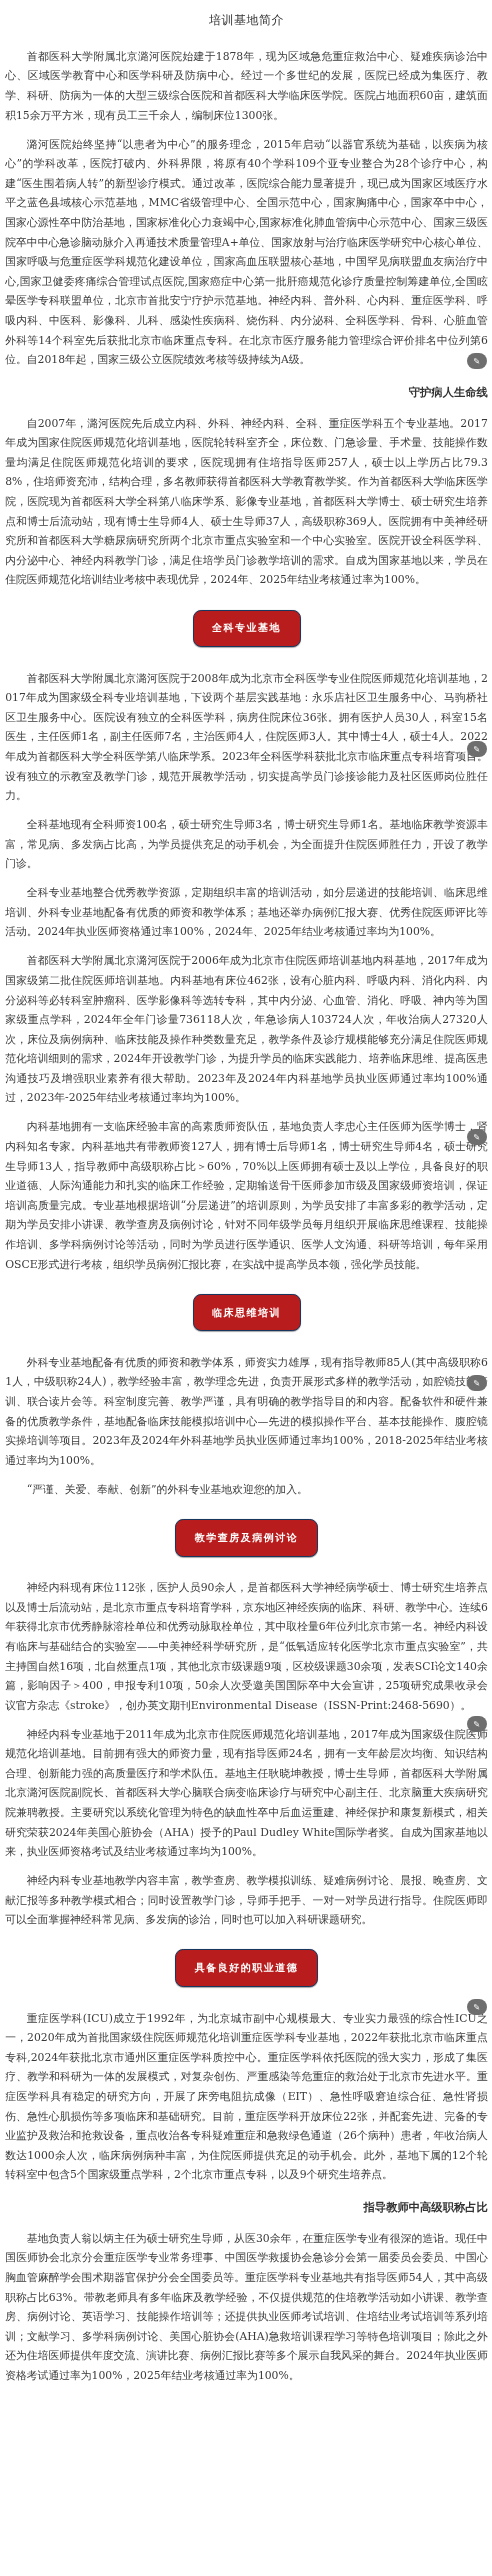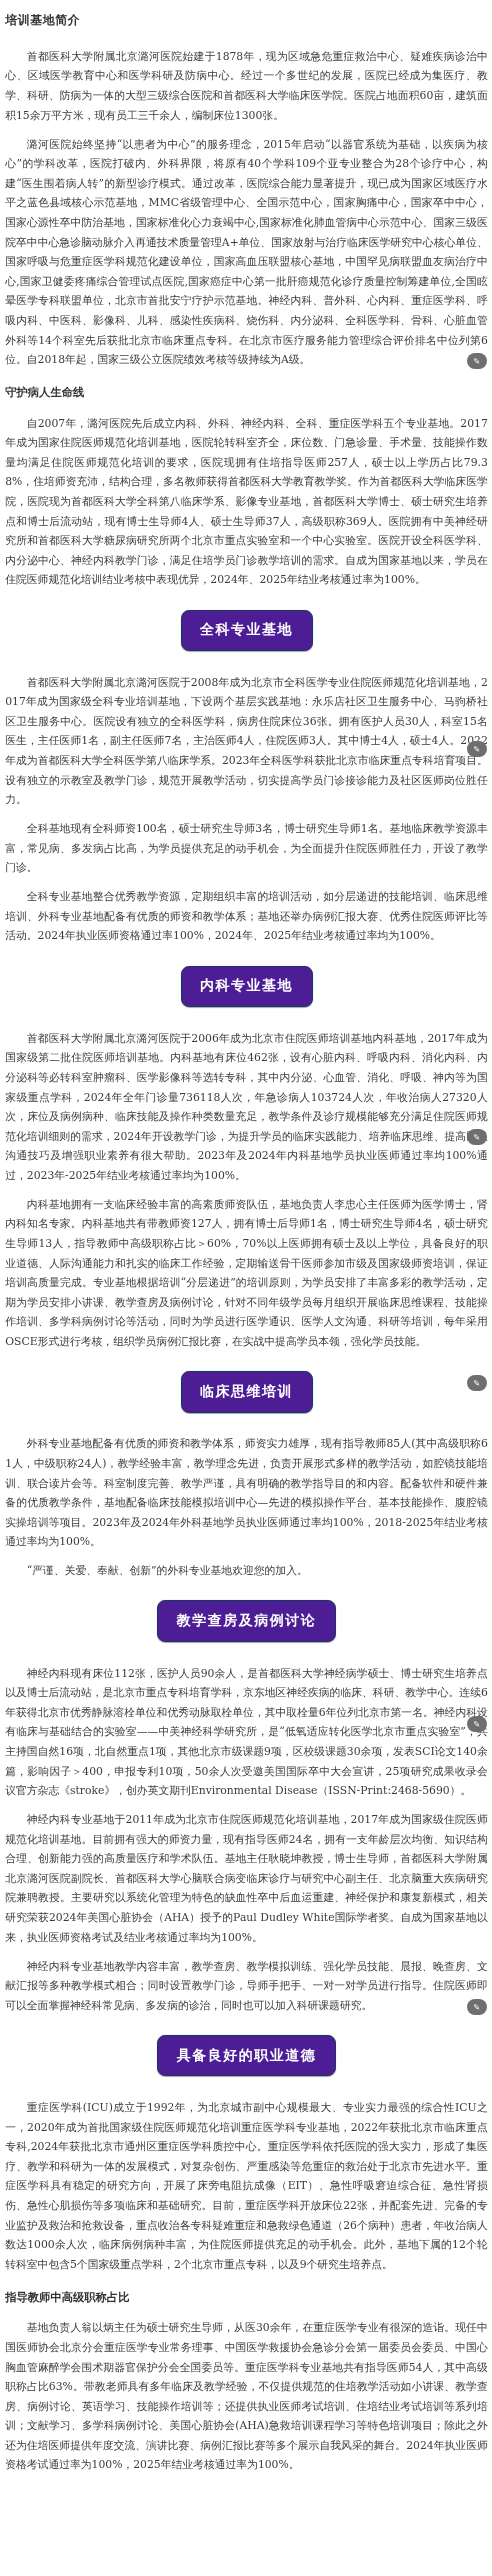--- a/index.html
+++ b/index.html
@@ -3,35 +3,35 @@
 <meta charset="utf-8">
 <style>
   html,body{margin:0;padding:0;background:#ffffff;}
   body{
     width:493px;min-height:3374px;position:relative;
     font-family:"DejaVu Serif","Liberation Serif",serif;
     color:#3a3a3a;
   }
   #doc{padding:10.3px 5.2px 31px 5.2px;}
   .doc-title{
-    text-align:left;font-size:12px;font-weight:bold;color:#333;
+    text-align:center;font-size:12px;font-weight:normal;color:#333;
     margin:2.1px 0 17.5px 0;letter-spacing:0.5px;
   }
   .para{
     font-size:10.8px;line-height:19.6px;text-align:justify;
     text-indent:2em;margin:0 0 9.3px 0;word-break:break-all;
   }
   .heading{
-    font-size:11.3px;font-weight:bold;text-align:left;
+    font-size:11.3px;font-weight:bold;text-align:right;
     margin:15.5px 0 13.4px 0;color:#333;text-indent:0;
   }
   .btn-wrap{text-align:center;margin:19.6px 0 21.6px 0;}
   .base-btn{
-    display:inline-block;background:#4c1d95;border:1.5px solid #17375e;
-    border-radius:8.2px;color:#ffffff;font-weight:bold;font-size:14px;
+    display:inline-block;background:#b91c1c;border:1.5px solid #17375e;
+    border-radius:8.2px;color:#ffffff;font-weight:bold;font-size:10px;
     padding:10.8px 18.5px;letter-spacing:1.5px;min-width:67px;
     box-shadow:0 0.5px 1px rgba(0,0,0,0.35);cursor:pointer;
     font-family:Liberation Mono, monospace;
   }
   .float-icon{
     position:absolute;right:6.2px;width:19.6px;height:15.5px;border-radius:8.2px;
     background:#6e6e6e;color:#ffffff;display:flex;align-items:center;
     justify-content:center;font-size:8.2px;line-height:1;cursor:pointer;
     font-family:"DejaVu Sans","Liberation Sans",sans-serif;
   }
@@ -43,30 +43,29 @@
   <div class="doc-title">培训基地简介</div>
   <div id="doc-body">
       <div class="para">首都医科大学附属北京潞河医院始建于1878年，现为区域急危重症救治中心、疑难疾病诊治中心、区域医学教育中心和医学科研及防病中心。经过一个多世纪的发展，医院已经成为集医疗、教学、科研、防病为一体的大型三级综合医院和首都医科大学临床医学院。医院占地面积60亩，建筑面积15余万平方米，现有员工三千余人，编制床位1300张。</div>
       <div class="para">潞河医院始终坚持“以患者为中心”的服务理念，2015年启动“以器官系统为基础，以疾病为核心”的学科改革，医院打破内、外科界限，将原有40个学科109个亚专业整合为28个诊疗中心，构建“医生围着病人转”的新型诊疗模式。通过改革，医院综合能力显著提升，现已成为国家区域医疗水平之蓝色县域核心示范基地，MMC省级管理中心、全国示范中心，国家胸痛中心，国家卒中中心，国家心源性卒中防治基地，国家标准化心力衰竭中心,国家标准化肺血管病中心示范中心、国家三级医院卒中中心急诊脑动脉介入再通技术质量管理A+单位、国家放射与治疗临床医学研究中心核心单位、国家呼吸与危重症医学科规范化建设单位，国家高血压联盟核心基地，中国罕见病联盟血友病治疗中心,国家卫健委疼痛综合管理试点医院,国家癌症中心第一批肝癌规范化诊疗质量控制筹建单位,全国眩晕医学专科联盟单位，北京市首批安宁疗护示范基地。神经内科、普外科、心内科、重症医学科、呼吸内科、中医科、影像科、儿科、感染性疾病科、烧伤科、内分泌科、全科医学科、骨科、心脏血管外科等14个科室先后获批北京市临床重点专科。在北京市医疗服务能力管理综合评价排名中位列第6位。自2018年起，国家三级公立医院绩效考核等级持续为A级。</div>
       <div class="heading">守护病人生命线</div>
       <div class="para">自2007年，潞河医院先后成立内科、外科、神经内科、全科、重症医学科五个专业基地。2017年成为国家住院医师规范化培训基地，医院轮转科室齐全，床位数、门急诊量、手术量、技能操作数量均满足住院医师规范化培训的要求，医院现拥有住培指导医师257人，硕士以上学历占比79.38%，住培师资充沛，结构合理，多名教师获得首都医科大学教育教学奖。作为首都医科大学临床医学院，医院现为首都医科大学全科第八临床学系、影像专业基地，首都医科大学博士、硕士研究生培养点和博士后流动站，现有博士生导师4人、硕士生导师37人，高级职称369人。医院拥有中美神经研究所和首都医科大学糖尿病研究所两个北京市重点实验室和一个中心实验室。医院开设全科医学科、内分泌中心、神经内科教学门诊，满足住培学员门诊教学培训的需求。自成为国家基地以来，学员在住院医师规范化培训结业考核中表现优异，2024年、2025年结业考核通过率为100%。</div>
       <div class="btn-wrap"><div class="base-btn">全科专业基地</div></div>
       <div class="para">首都医科大学附属北京潞河医院于2008年成为北京市全科医学专业住院医师规范化培训基地，2017年成为国家级全科专业培训基地，下设两个基层实践基地：永乐店社区卫生服务中心、马驹桥社区卫生服务中心。医院设有独立的全科医学科，病房住院床位36张。拥有医护人员30人，科室15名医生，主任医师1名，副主任医师7名，主治医师4人，住院医师3人。其中博士4人，硕士4人。2022年成为首都医科大学全科医学第八临床学系。2023年全科医学科获批北京市临床重点专科培育项目。设有独立的示教室及教学门诊，规范开展教学活动，切实提高学员门诊接诊能力及社区医师岗位胜任力。</div>
       <div class="para">全科基地现有全科师资100名，硕士研究生导师3名，博士研究生导师1名。基地临床教学资源丰富，常见病、多发病占比高，为学员提供充足的动手机会，为全面提升住院医师胜任力，开设了教学门诊。</div>
       <div class="para">全科专业基地整合优秀教学资源，定期组织丰富的培训活动，如分层递进的技能培训、临床思维培训、外科专业基地配备有优质的师资和教学体系；基地还举办病例汇报大赛、优秀住院医师评比等活动。2024年执业医师资格通过率100%，2024年、2025年结业考核通过率均为100%。</div>
-      <div class="btn-wrap"><div class="base-btn">内科专业基地</div></div>
       <div class="para">首都医科大学附属北京潞河医院于2006年成为北京市住院医师培训基地内科基地，2017年成为国家级第二批住院医师培训基地。内科基地有床位462张，设有心脏内科、呼吸内科、消化内科、内分泌科等必转科室肿瘤科、医学影像科等选转专科，其中内分泌、心血管、消化、呼吸、神内等为国家级重点学科，2024年全年门诊量736118人次，年急诊病人103724人次，年收治病人27320人次，床位及病例病种、临床技能及操作种类数量充足，教学条件及诊疗规模能够充分满足住院医师规范化培训细则的需求，2024年开设教学门诊，为提升学员的临床实践能力、培养临床思维、提高医患沟通技巧及增强职业素养有很大帮助。2023年及2024年内科基地学员执业医师通过率均100%通过，2023年-2025年结业考核通过率均为100%。</div>
       <div class="para">内科基地拥有一支临床经验丰富的高素质师资队伍，基地负责人李忠心主任医师为医学博士，肾内科知名专家。内科基地共有带教师资127人，拥有博士后导师1名，博士研究生导师4名，硕士研究生导师13人，指导教师中高级职称占比＞60%，70%以上医师拥有硕士及以上学位，具备良好的职业道德、人际沟通能力和扎实的临床工作经验，定期输送骨干医师参加市级及国家级师资培训，保证培训高质量完成。专业基地根据培训“分层递进”的培训原则，为学员安排了丰富多彩的教学活动，定期为学员安排小讲课、教学查房及病例讨论，针对不同年级学员每月组织开展临床思维课程、技能操作培训、多学科病例讨论等活动，同时为学员进行医学通识、医学人文沟通、科研等培训，每年采用OSCE形式进行考核，组织学员病例汇报比赛，在实战中提高学员本领，强化学员技能。</div>
       <div class="btn-wrap"><div class="base-btn">临床思维培训</div></div>
       <div class="para">外科专业基地配备有优质的师资和教学体系，师资实力雄厚，现有指导教师85人(其中高级职称61人，中级职称24人)，教学经验丰富，教学理念先进，负责开展形式多样的教学活动，如腔镜技能培训、联合读片会等。科室制度完善、教学严谨，具有明确的教学指导目的和内容。配备软件和硬件兼备的优质教学条件，基地配备临床技能模拟培训中心—先进的模拟操作平台、基本技能操作、腹腔镜实操培训等项目。2023年及2024年外科基地学员执业医师通过率均100%，2018-2025年结业考核通过率均为100%。</div>
       <div class="para">“严谨、关爱、奉献、创新”的外科专业基地欢迎您的加入。</div>
       <div class="btn-wrap"><div class="base-btn">教学查房及病例讨论</div></div>
       <div class="para">神经内科现有床位112张，医护人员90余人，是首都医科大学神经病学硕士、博士研究生培养点以及博士后流动站，是北京市重点专科培育学科，京东地区神经疾病的临床、科研、教学中心。连续6年获得北京市优秀静脉溶栓单位和优秀动脉取栓单位，其中取栓量6年位列北京市第一名。神经内科设有临床与基础结合的实验室——中美神经科学研究所，是“低氧适应转化医学北京市重点实验室”，共主持国自然16项，北自然重点1项，其他北京市级课题9项，区校级课题30余项，发表SCI论文140余篇，影响因子＞400，申报专利10项，50余人次受邀美国国际卒中大会宣讲，25项研究成果收录会议官方杂志《stroke》，创办英文期刊Environmental Disease（ISSN-Print:2468-5690）。</div>
       <div class="para">神经内科专业基地于2011年成为北京市住院医师规范化培训基地，2017年成为国家级住院医师规范化培训基地。目前拥有强大的师资力量，现有指导医师24名，拥有一支年龄层次均衡、知识结构合理、创新能力强的高质量医疗和学术队伍。基地主任耿晓坤教授，博士生导师，首都医科大学附属北京潞河医院副院长、首都医科大学心脑联合病变临床诊疗与研究中心副主任、北京脑重大疾病研究院兼聘教授。主要研究以系统化管理为特色的缺血性卒中后血运重建、神经保护和康复新模式，相关研究荣获2024年美国心脏协会（AHA）授予的Paul Dudley White国际学者奖。自成为国家基地以来，执业医师资格考试及结业考核通过率均为100%。</div>
-      <div class="para">神经内科专业基地教学内容丰富，教学查房、教学模拟训练、强化学员技能、晨报、晚查房、文献汇报等多种教学模式相合；同时设置教学门诊，导师手把手、一对一对学员进行指导。住院医师即可以全面掌握神经科常见病、多发病的诊治，同时也可以加入科研课题研究。</div>
+      <div class="para">神经内科专业基地教学内容丰富，教学查房、教学模拟训练、疑难病例讨论、晨报、晚查房、文献汇报等多种教学模式相合；同时设置教学门诊，导师手把手、一对一对学员进行指导。住院医师即可以全面掌握神经科常见病、多发病的诊治，同时也可以加入科研课题研究。</div>
       <div class="btn-wrap"><div class="base-btn">具备良好的职业道德</div></div>
       <div class="para">重症医学科(ICU)成立于1992年，为北京城市副中心规模最大、专业实力最强的综合性ICU之一，2020年成为首批国家级住院医师规范化培训重症医学科专业基地，2022年获批北京市临床重点专科,2024年获批北京市通州区重症医学科质控中心。重症医学科依托医院的强大实力，形成了集医疗、教学和科研为一体的发展模式，对复杂创伤、严重感染等危重症的救治处于北京市先进水平。重症医学科具有稳定的研究方向，开展了床旁电阻抗成像（EIT）、急性呼吸窘迫综合征、急性肾损伤、急性心肌损伤等多项临床和基础研究。目前，重症医学科开放床位22张，并配套先进、完备的专业监护及救治和抢救设备，重点收治各专科疑难重症和急救绿色通道（26个病种）患者，年收治病人数达1000余人次，临床病例病种丰富，为住院医师提供充足的动手机会。此外，基地下属的12个轮转科室中包含5个国家级重点学科，2个北京市重点专科，以及9个研究生培养点。</div>
       <div class="heading">指导教师中高级职称占比</div>
       <div class="para">基地负责人翁以炳主任为硕士研究生导师，从医30余年，在重症医学专业有很深的造诣。现任中国医师协会北京分会重症医学专业常务理事、中国医学救援协会急诊分会第一届委员会委员、中国心胸血管麻醉学会围术期器官保护分会全国委员等。重症医学科专业基地共有指导医师54人，其中高级职称占比63%。带教老师具有多年临床及教学经验，不仅提供规范的住培教学活动如小讲课、教学查房、病例讨论、英语学习、技能操作培训等；还提供执业医师考试培训、住培结业考试培训等系列培训；文献学习、多学科病例讨论、美国心脏协会(AHA)急救培训课程学习等特色培训项目；除此之外还为住培医师提供年度交流、演讲比赛、病例汇报比赛等多个展示自我风采的舞台。2024年执业医师资格考试通过率为100%，2025年结业考核通过率为100%。</div>
     </div>
 </div>
 
 <div id="float-layer">
     <div class="float-icon" style="top: 353px;">✎</div>
     <div class="float-icon" style="top: 741px;">✎</div>

